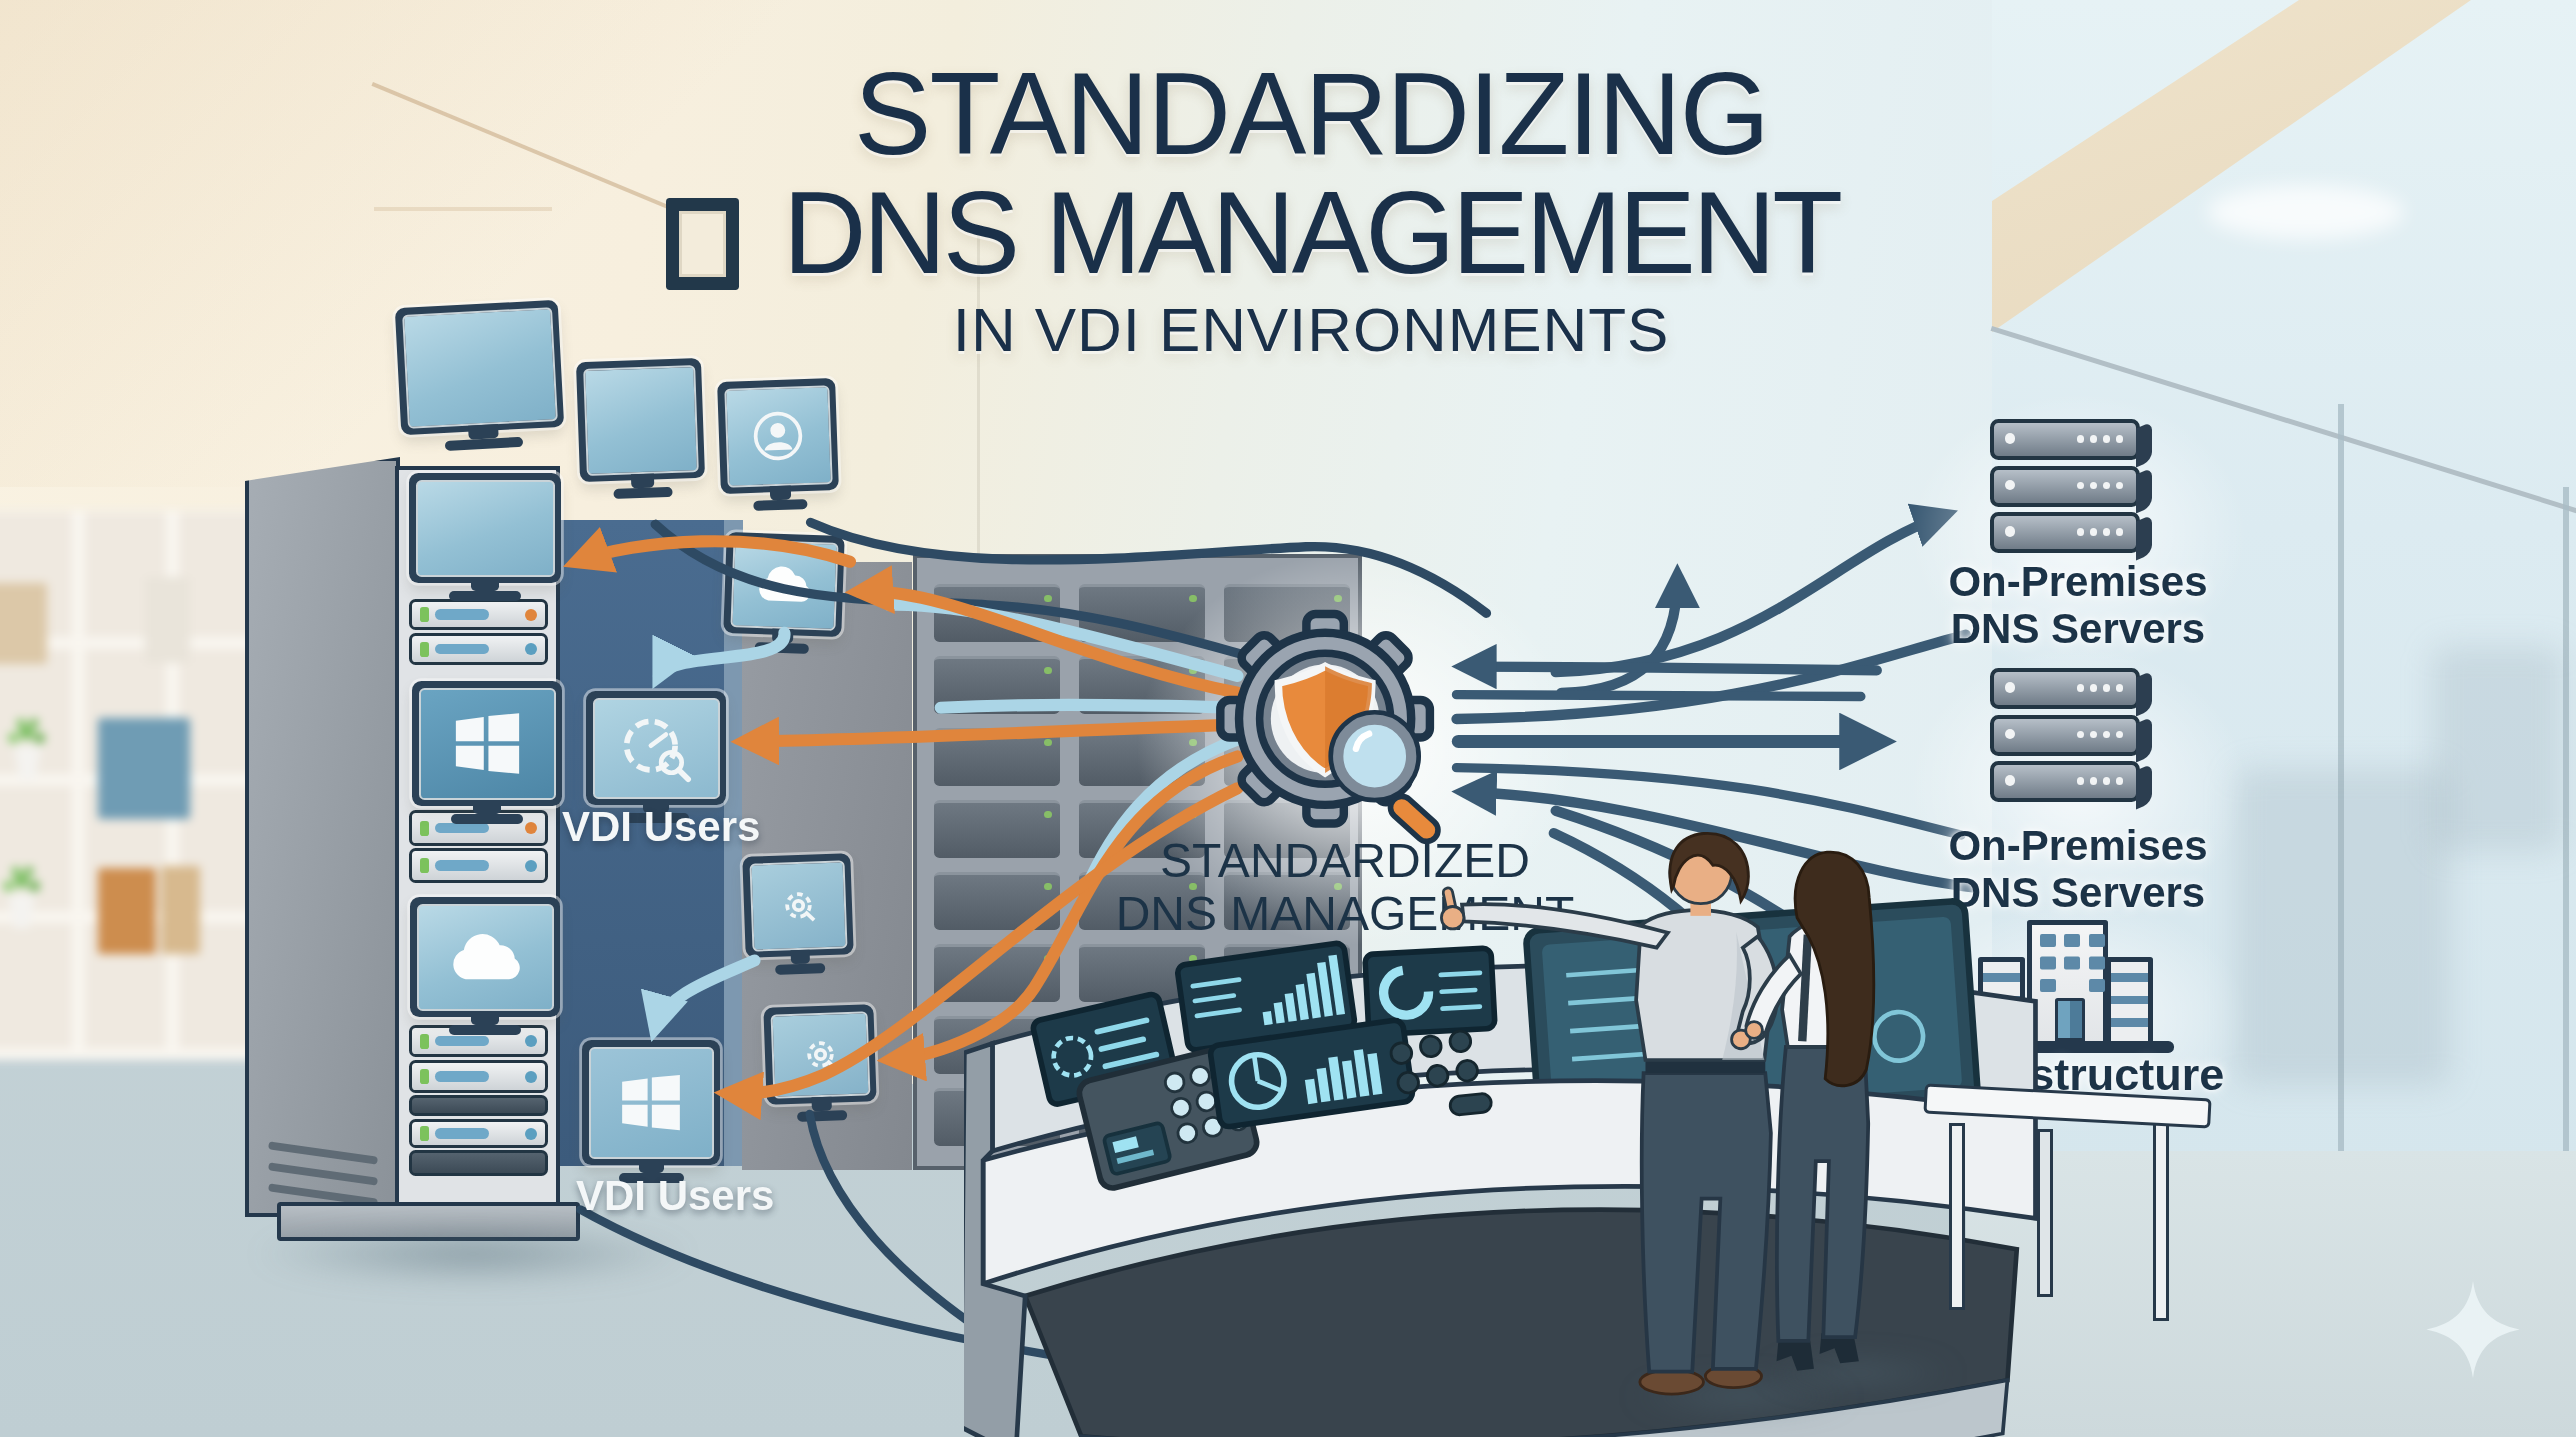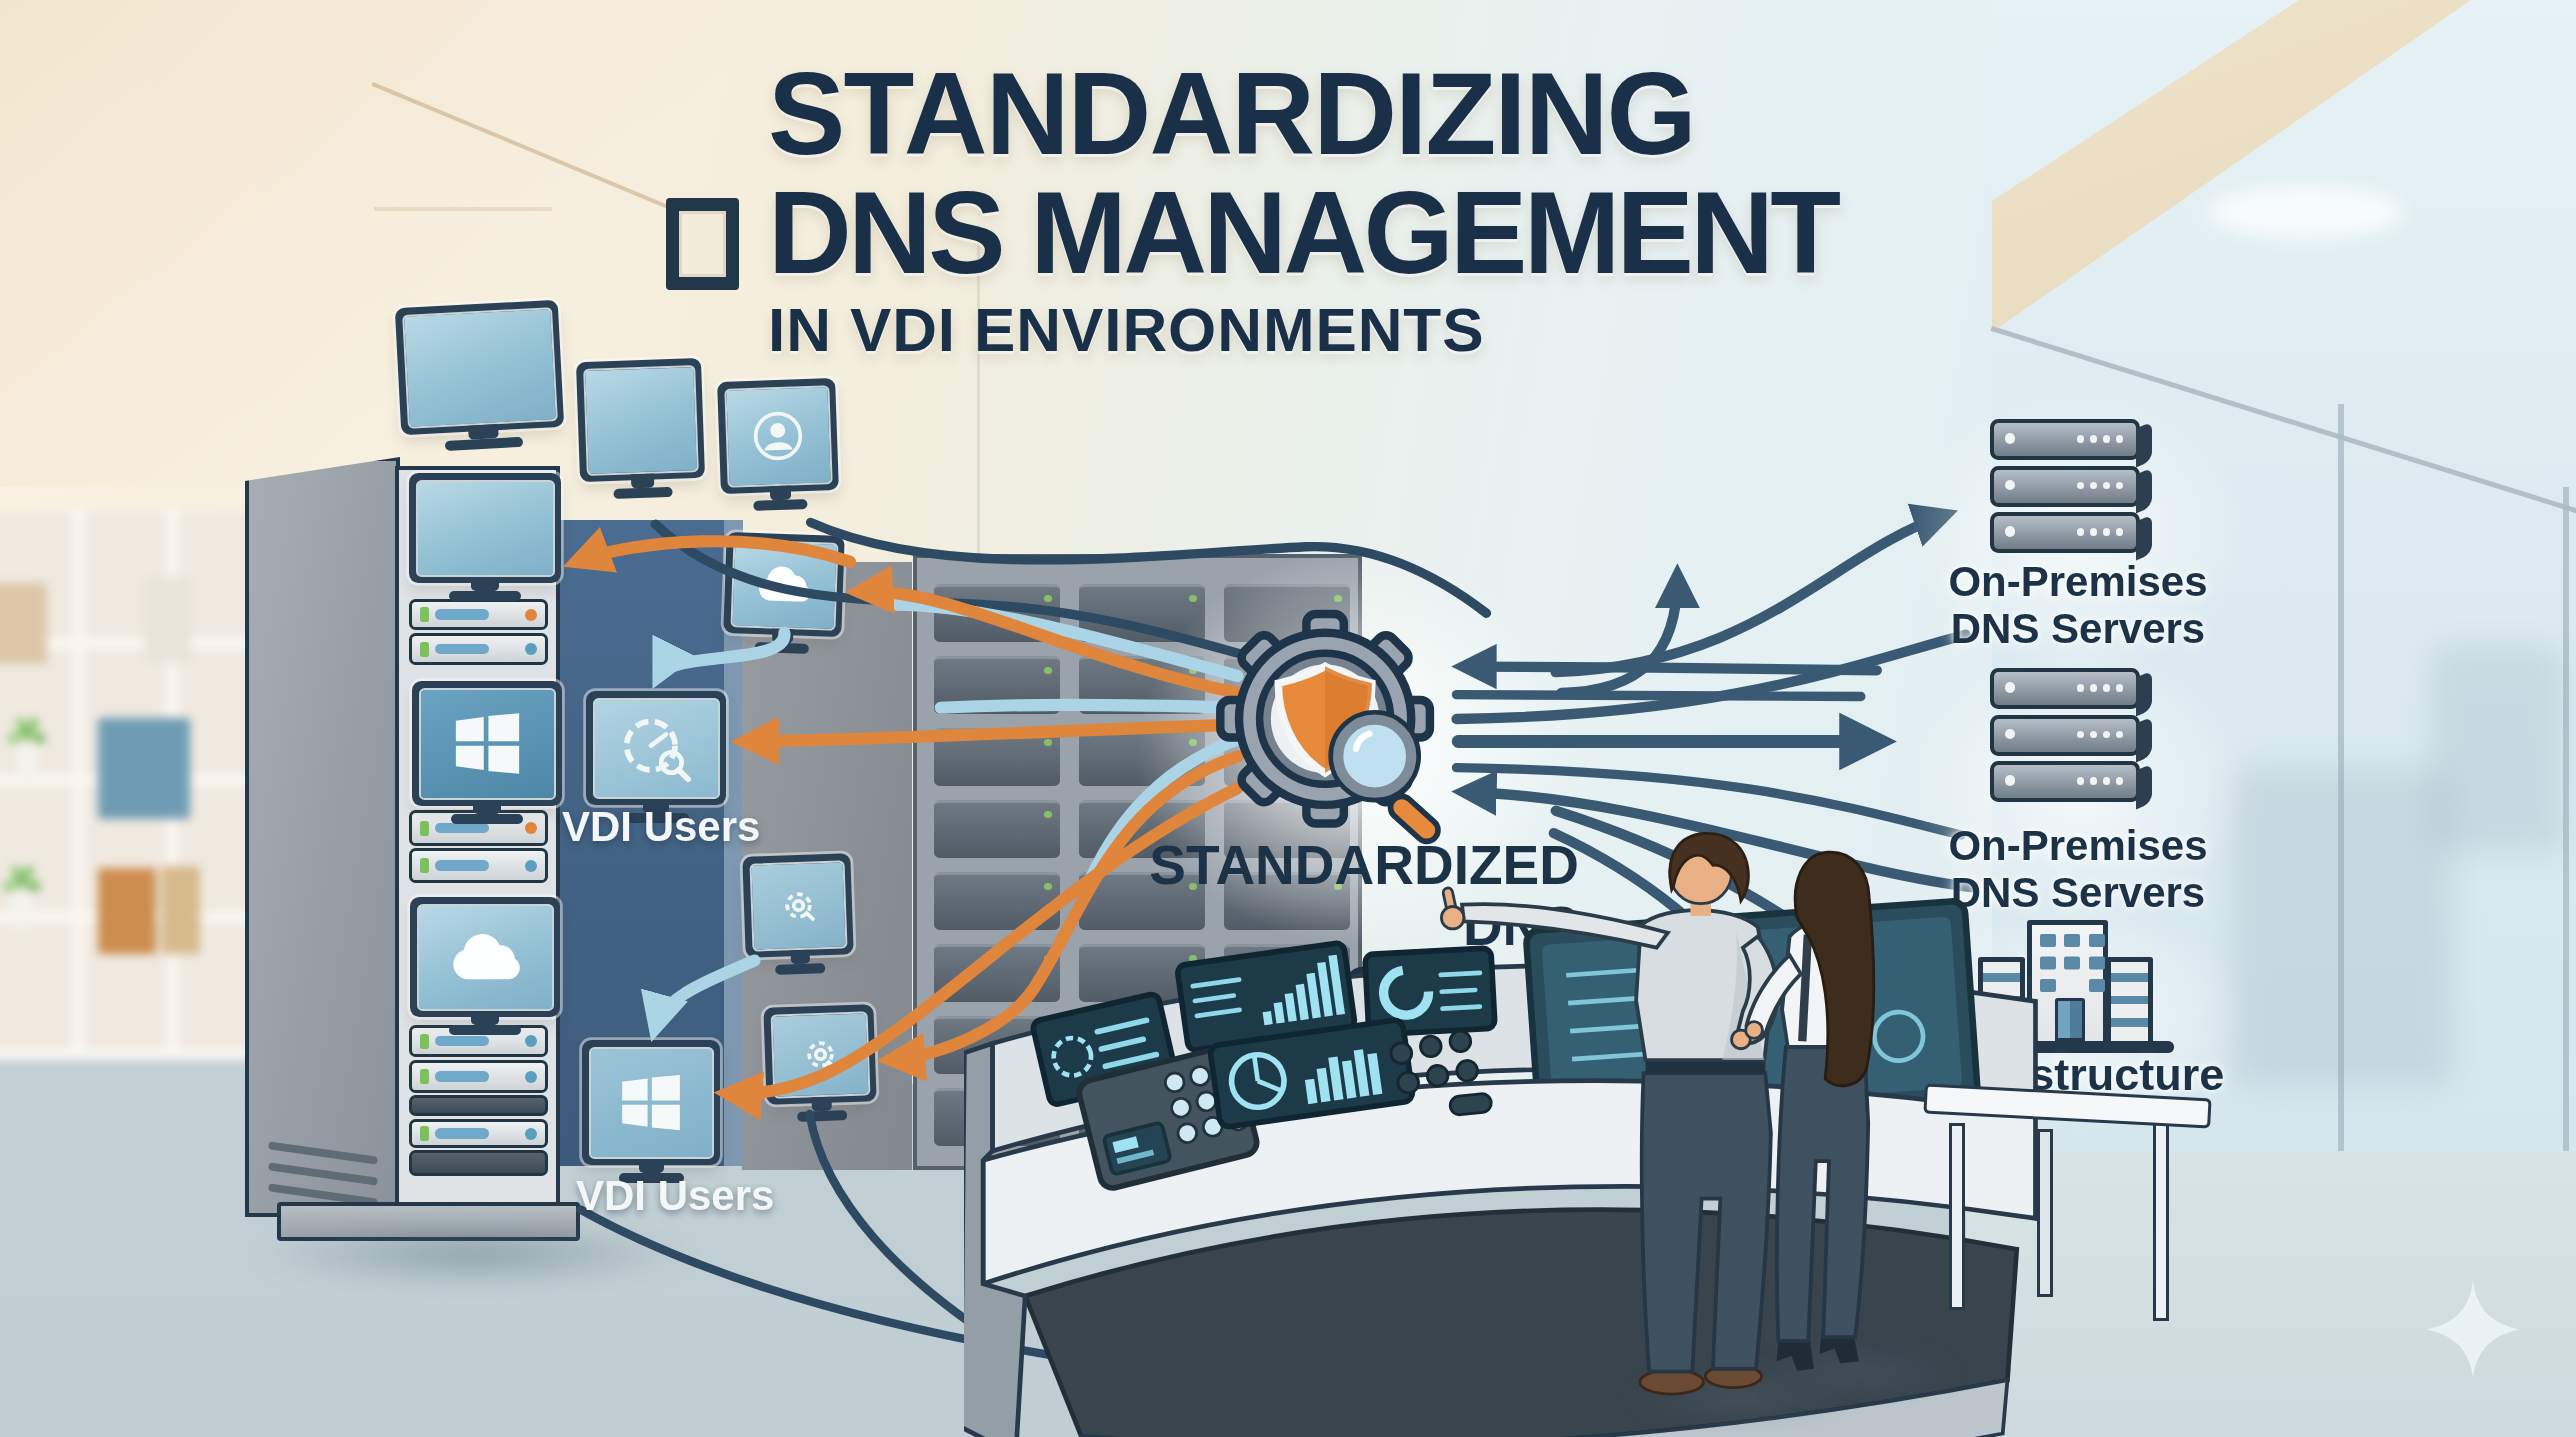--- a/index.html
+++ b/index.html
@@ -30,21 +30,21 @@
     background-image:repeating-linear-gradient(90deg,#f9f6f0 0 13px,rgba(0,0,0,0) 13px 94px),
                      repeating-linear-gradient(0deg,#f9f6f0 0 12px,rgba(0,0,0,0) 12px 137px);}
   .shelfitem{position:absolute;border-radius:2.8px;}
   .pot{position:absolute;width:32px;height:34px;background:#f4f3f0;clip-path:polygon(8% 0,92% 0,74% 100%,26% 100%);}
   .leaves{position:absolute;width:15px;height:15px;border-radius:50%;background:#7cbf63;
     box-shadow:-13px 5.6px 0 -1.9px #8ccb72,13px 5.6px 0 -1.9px #6fb157,-5.6px -9.4px 0 -2.8px #83c46a,7.5px -9.4px 0 -2.8px #77b95e;}
   
   .frame{left:666px;top:198px;width:73px;height:92px;background:#22384a;border-radius:3.7px;}
   .frame>div{position:absolute;left:13px;top:13px;right:13px;bottom:13px;background:#f3ecdb;border:3.7px solid #dfd7c4;}
   
-  .title{left:768px;top:54px;width:1086px;color:#1a3049;font-weight:700;
+  .title{left:768px;top:54px;width:1086px;text-align:center;color:#1a3049;font-weight:400;
     text-shadow:0 2.8px 0 rgba(255,255,255,.55),0 5.6px 13px rgba(122,98,60,.18);}
   .t1{font-size:116px;line-height:1.04;letter-spacing:-1.9px;}
   .t2{font-size:116px;line-height:1.0;letter-spacing:-3.7px;}
   .t3{font-size:62px;line-height:1.25;letter-spacing:0.9px;}
   
   .mon{position:absolute;background:#2b4156;border-radius:9.4px;padding:6.6px;box-shadow:0 0 0 2.8px rgba(255,255,255,.45),0 7.5px 13px rgba(90,90,80,.18);}
   .scr{width:100%;height:100%;border-radius:5.6px;border:2.8px solid #c9d3d8;box-sizing:border-box;
     background:linear-gradient(160deg,#b9d9e6 0%,#93c0d4 55%,#7fb0c8 100%);display:flex;align-items:center;justify-content:center;}
   .neck{margin:0 auto;width:20%;height:14px;background:#2b4156;border-radius:0 0 4.7px 4.7px;}
   .mbase{margin:0 auto;width:52%;height:10.3px;background:#2b4156;border-radius:5.6px;}
@@ -64,21 +64,21 @@
   .bluepanel{left:520px;top:520px;width:223px;height:646px;background:linear-gradient(180deg,#4a6c90,#3c5b7c);}
   .bluepanel::after{content:"";position:absolute;right:0;top:0;width:19px;height:100%;background:#7d98b0;}
   .rack2side{left:742px;top:562px;width:170px;height:608px;background:linear-gradient(100deg,#979ca3,#83888f);}
   .rack2{left:913px;top:554px;width:449px;height:616px;background:#9aa2ab;border:4.7px solid #57616b;box-sizing:border-box;}
   .slotcol{position:absolute;top:26px;width:126px;display:grid;grid-auto-rows:58px;row-gap:14px;}
   .slot{background:linear-gradient(#6e7882,#525c66);border-radius:5.6px;border-top:3.7px solid #8b949d;position:relative;}
   .slot::after{content:"";position:absolute;right:8.4px;top:7.5px;width:7.5px;height:7.5px;border-radius:50%;background:#8bc765;opacity:.9;}
   
   .hubglow{left:1137px;top:552px;width:440px;height:393px;border-radius:50%;
     background:radial-gradient(closest-side,rgba(255,255,255,.95),rgba(255,255,255,0));}
-  .hublabel{left:1111px;top:835px;width:468px;text-align:right;color:#1c3347;font-weight:700;font-size:55px;line-height:1.1;letter-spacing:0;}
+  .hublabel{left:1111px;top:835px;width:468px;text-align:center;color:#1c3347;font-weight:400;font-size:48px;line-height:1.1;letter-spacing:0;}
   
   .wlabel{position:absolute;color:#f4f7f8;font-weight:800;text-shadow:0 2.8px 7.5px rgba(30,45,60,.45);}
   
   .rglow{background:radial-gradient(closest-side,rgba(255,255,255,.75),rgba(255,255,255,0));border-radius:50%;}
   .stack{position:absolute;left:1990px;width:150px;}
   .sunit{position:relative;height:41px;margin-bottom:5.6px;background:linear-gradient(#b6bfc8,#707c88);
     border:4.7px solid #223543;border-radius:8.4px;box-sizing:border-box;}
   .sunit::before{content:"";position:absolute;left:11.2px;top:10.3px;width:10.3px;height:10.3px;border-radius:50%;background:#f2f4f5;}
   .sunit::after{content:"";position:absolute;right:13px;top:12px;width:7.5px;height:7.5px;border-radius:50%;background:#f2f4f5;
     box-shadow:-13px 0 0 #f2f4f5,-26px 0 0 #f2f4f5,-39px 0 0 #f2f4f5;}

